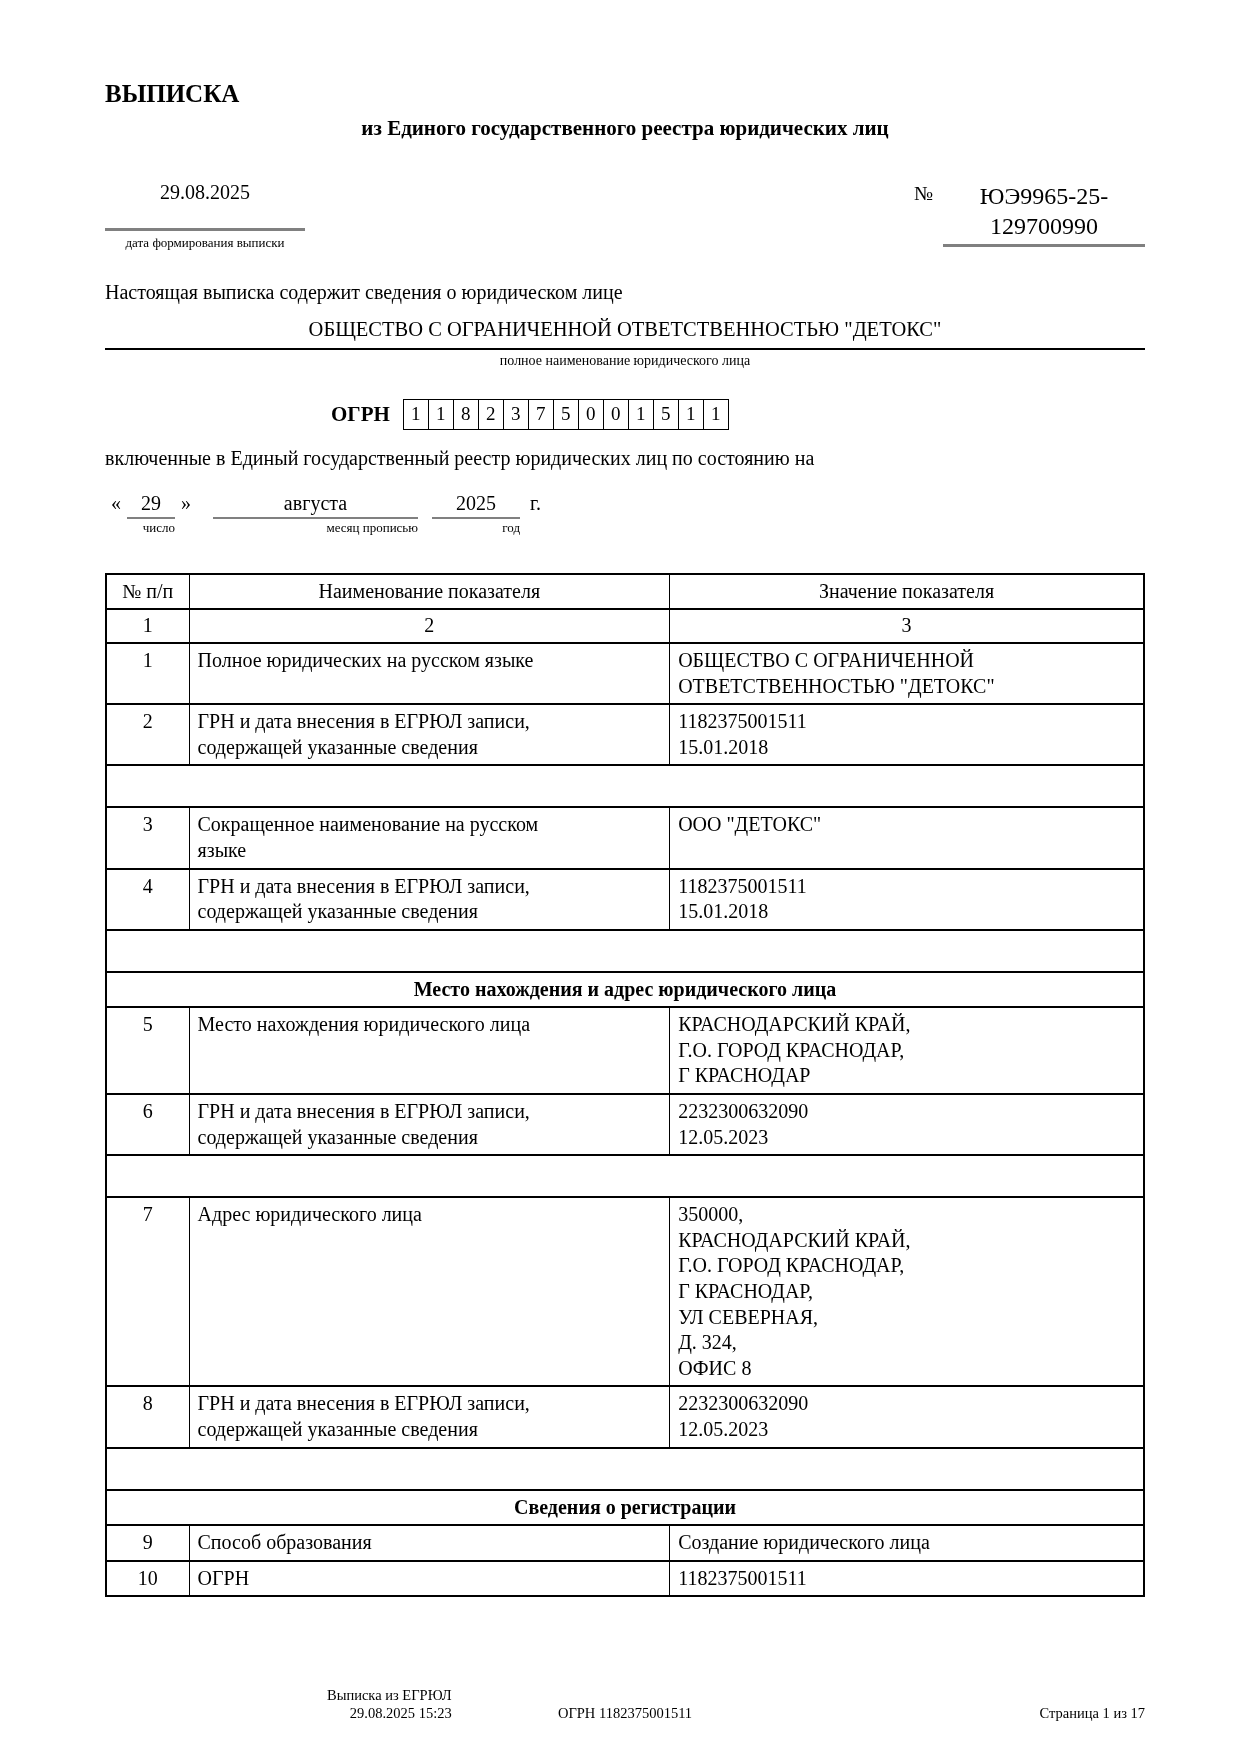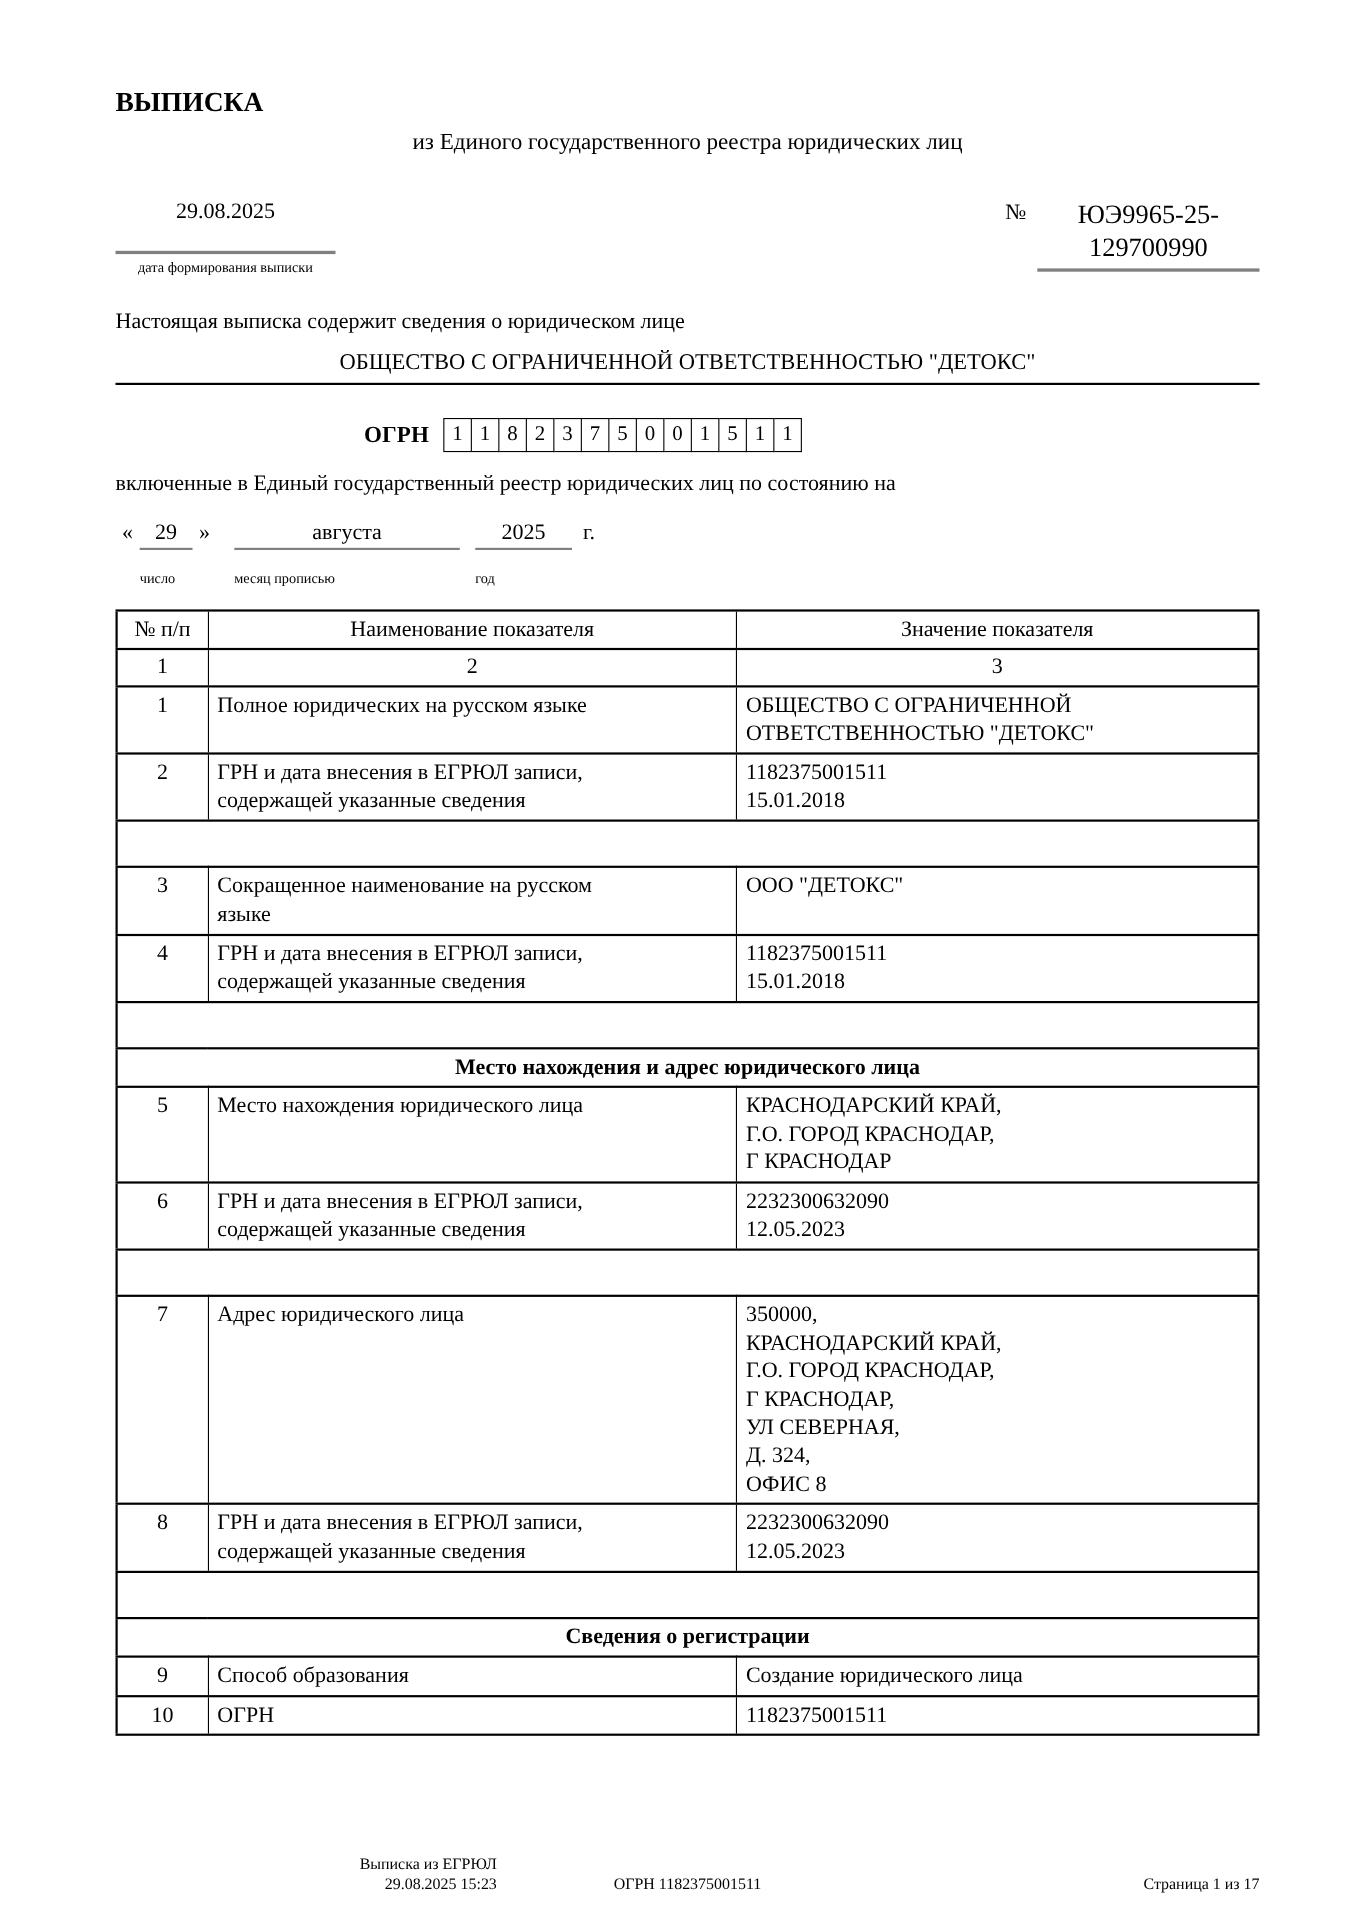--- a/index.html
+++ b/index.html
@@ -5,21 +5,21 @@
   html, body { margin:0; padding:0; }
   body {
     width:1240px; height:1755px;
     background:#ffffff; color:#000;
     font-family:"Liberation Serif", serif;
     position:relative; overflow:hidden;
   }
   .page { padding:80px 95px 0 105px; }
 
   .doc-title { text-align:left; font-weight:bold; font-size:25px; line-height:1.15; }
-  .doc-subtitle { text-align:center; font-weight:normal; font-size:21px; margin-top:7px; }
+  .doc-subtitle { text-align:center; font-weight:bold; font-size:21px; margin-top:7px; }
 
   .header-meta { display:flex; justify-content:space-between; align-items:flex-start; margin-top:40px;gap:12px; }
   .date-block { width:200px; text-align:center; font-size:20px; padding-bottom:24px; border-bottom:3px solid #808080; }
   .date-caption { width:200px; font-size:13px; text-align:center; margin-top:4px; }
   .number-group { display:flex; align-items:flex-start; }
   .number-sign { font-size:20px; margin-right:10px; padding-top:1px; }
   .number-block { width:202px; text-align:center; font-size:24px; line-height:1.25; white-space:pre-line; border-bottom:3px solid #808080; padding-bottom:3px; }
 
   .intro { font-size:20px; margin-top:30px; }
 
@@ -34,21 +34,21 @@
     display:flex; align-items:center; justify-content:center;
     font-size:19px;
   }
   .ogrn-cell + .ogrn-cell { border-left:none; }
 
   .included-text { font-size:20px; margin-top:17px; }
 
   .asof-row { display:flex; align-items:baseline; margin-top:22px; font-size:20px; }
   .asof-quote { margin:0 6px; }
   .asof-field { position:relative; display:inline-block; text-align:center; border-bottom:2px solid #808080; padding-bottom:2px; }
-  .asof-field .cap { position:absolute; left:0; right:0; top:100%; margin-top:20px; font-size:13px; text-align:left; white-space:nowrap; }
+  .asof-field .cap { position:absolute; left:0; right:0; top:100%; margin-top:3px; font-size:13px; text-align:right; white-space:nowrap; }
   .f-day { width:48px; }
   .f-month { width:205px; margin-left:16px; }
   .f-year { width:88px; margin-left:14px; }
   .asof-suffix { margin-left:10px; }
 
   table.main { border-collapse:collapse; width:100%; margin-top:54px; font-size:20px; }
   table.main td, table.main th {
     border-left:1px solid #000; border-right:1px solid #000;
     border-top:2px solid #000; border-bottom:2px solid #000;
     padding:4px 8px; vertical-align:top; font-weight:normal;
@@ -86,20 +86,21 @@
     <div class="number-group">
       <div class="number-sign">№</div>
       <div class="number-block">ЮЭ9965-25-
 129700990</div>
     </div>
   </div>
 
   <div class="intro">Настоящая выписка содержит сведения о юридическом лице</div>
 
   <div class="company-line">ОБЩЕСТВО С ОГРАНИЧЕННОЙ ОТВЕТСТВЕННОСТЬЮ "ДЕТОКС"</div>
+  <div class="company-caption">полное наименование юридического лица</div>
 
   <div class="ogrn-row">
     <div class="ogrn-label">ОГРН</div>
     <div class="ogrn-boxes">
         <div class="ogrn-cell">1</div>
         <div class="ogrn-cell">1</div>
         <div class="ogrn-cell">8</div>
         <div class="ogrn-cell">2</div>
         <div class="ogrn-cell">3</div>
         <div class="ogrn-cell">7</div>

